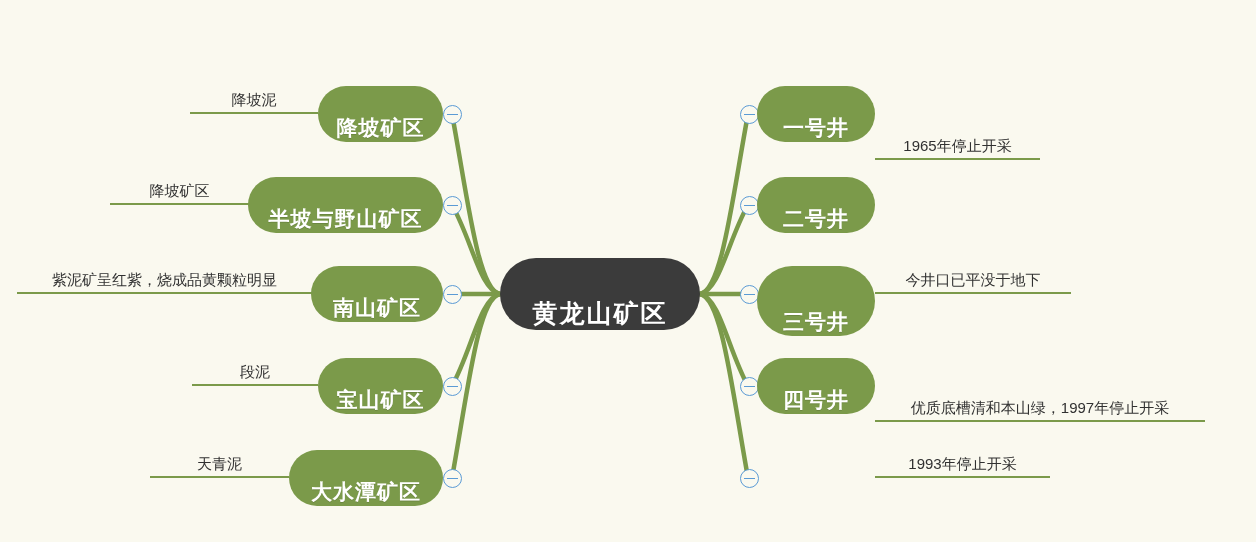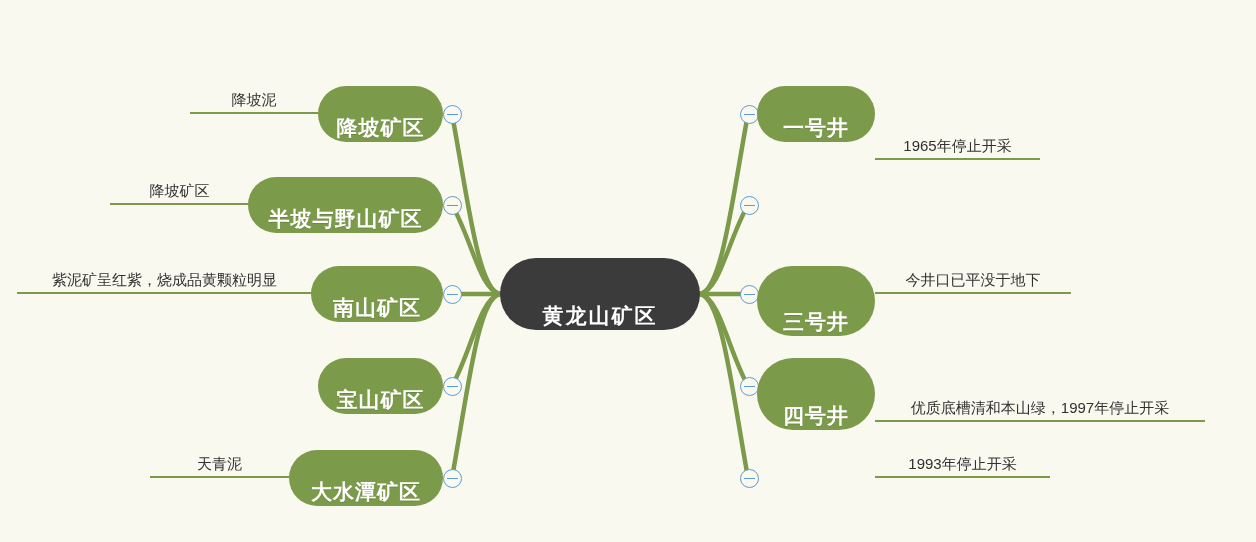--- a/index.html
+++ b/index.html
@@ -35,21 +35,21 @@
     box-sizing: border-box;
     border-radius: 36px;
     color: #ffffff;
     font-weight: bold;
     letter-spacing: 1px;
     text-shadow: 0 1px 0 rgba(0,0,0,0.12);
     white-space: nowrap;
   }
   .node-root {
     background: #3b3b3b;
-    font-size: 21px;
+    font-size: 25px;
     border-radius: 40px;
     letter-spacing: 2px;
   }
   .node-branch {
     background: #7b9a4a;
     font-size: 21px;
   }
   .leaf {
     position: absolute;
     box-sizing: border-box;
@@ -112,20 +112,23 @@
 
   <div class="leaf" style="left:190px; top:84px; width:128px; height:30px;">
     <span class="leaf-text">降坡泥</span>
   </div>
   <div class="leaf" style="left:110px; top:175px; width:139px; height:30px;">
     <span class="leaf-text">降坡矿区</span>
   </div>
   <div class="leaf" style="left:17px; top:264px; width:295px; height:30px;">
     <span class="leaf-text">紫泥矿呈红紫，烧成品黄颗粒明显</span>
   </div>
+  <div class="leaf" style="left:192px; top:356px; width:126px; height:30px;">
+    <span class="leaf-text">段泥</span>
+  </div>
   <div class="leaf" style="left:150px; top:448px; width:139px; height:30px;">
     <span class="leaf-text">天青泥</span>
   </div>
 
   <div class="node node-branch" style="left:318px; top:86px; width:125px; height:56px;">
     <span>降坡矿区</span>
   </div>
   <div class="collapse-icon" style="left:443px; top:105px;"></div>
 
   <div class="node node-branch" style="left:248px; top:177px; width:195px; height:56px;">
@@ -147,28 +150,31 @@
     <span>大水潭矿区</span>
   </div>
   <div class="collapse-icon" style="left:443px; top:469px;"></div>
 
   <div class="collapse-icon" style="left:740px; top:105px;"></div>
   <div class="node node-branch" style="left:757px; top:86px; width:118px; height:56px;">
     <span>一号井</span>
   </div>
 
   <div class="collapse-icon" style="left:740px; top:196px;"></div>
+  <div class="node node-branch" style="left:757px; top:177px; width:118px; height:56px;">
+    <span>二号井</span>
+  </div>
 
   <div class="collapse-icon" style="left:740px; top:285px;"></div>
   <div class="node node-branch" style="left:757px; top:266px; width:118px; height:70px;">
     <span>三号井</span>
   </div>
 
   <div class="collapse-icon" style="left:740px; top:377px;"></div>
-  <div class="node node-branch" style="left:757px; top:358px; width:118px; height:72px;">
+  <div class="node node-branch" style="left:757px; top:358px; width:118px; height:56px;">
     <span>四号井</span>
   </div>
 
   <div class="collapse-icon" style="left:740px; top:469px;"></div>
 
   <div class="leaf" style="left:875px; top:84px; width:165px; height:30px;margin-top:46px;">
     <span class="leaf-text">1965年停止开采</span>
   </div>
   <div class="leaf" style="left:875px; top:264px; width:196px; height:30px;text-align:right;">
     <span class="leaf-text">今井口已平没于地下</span>

